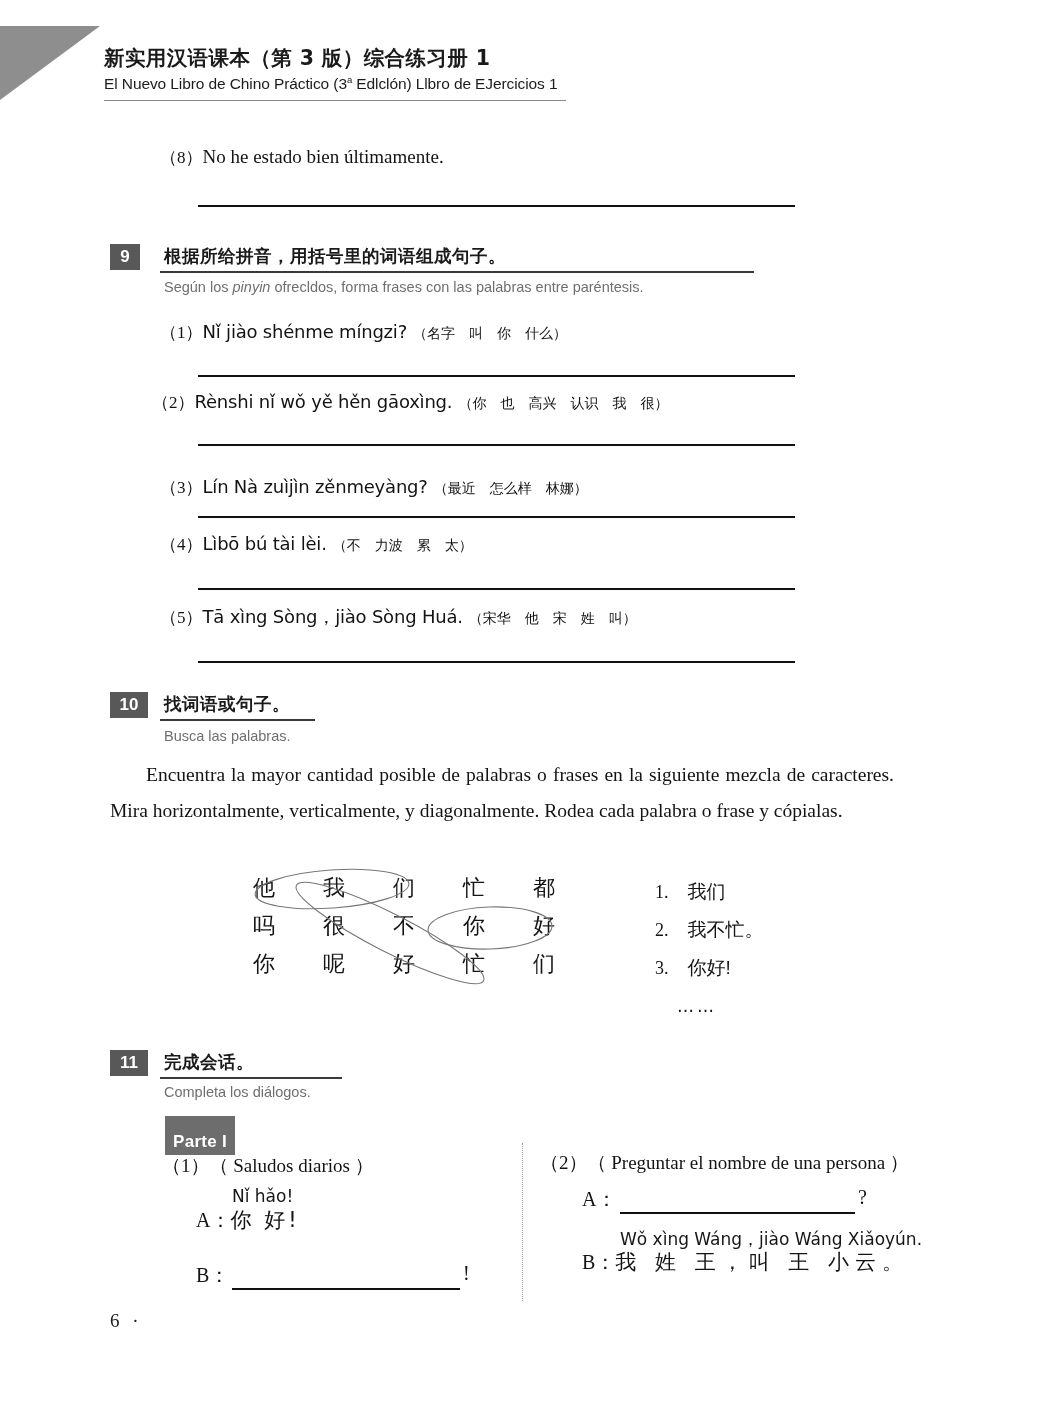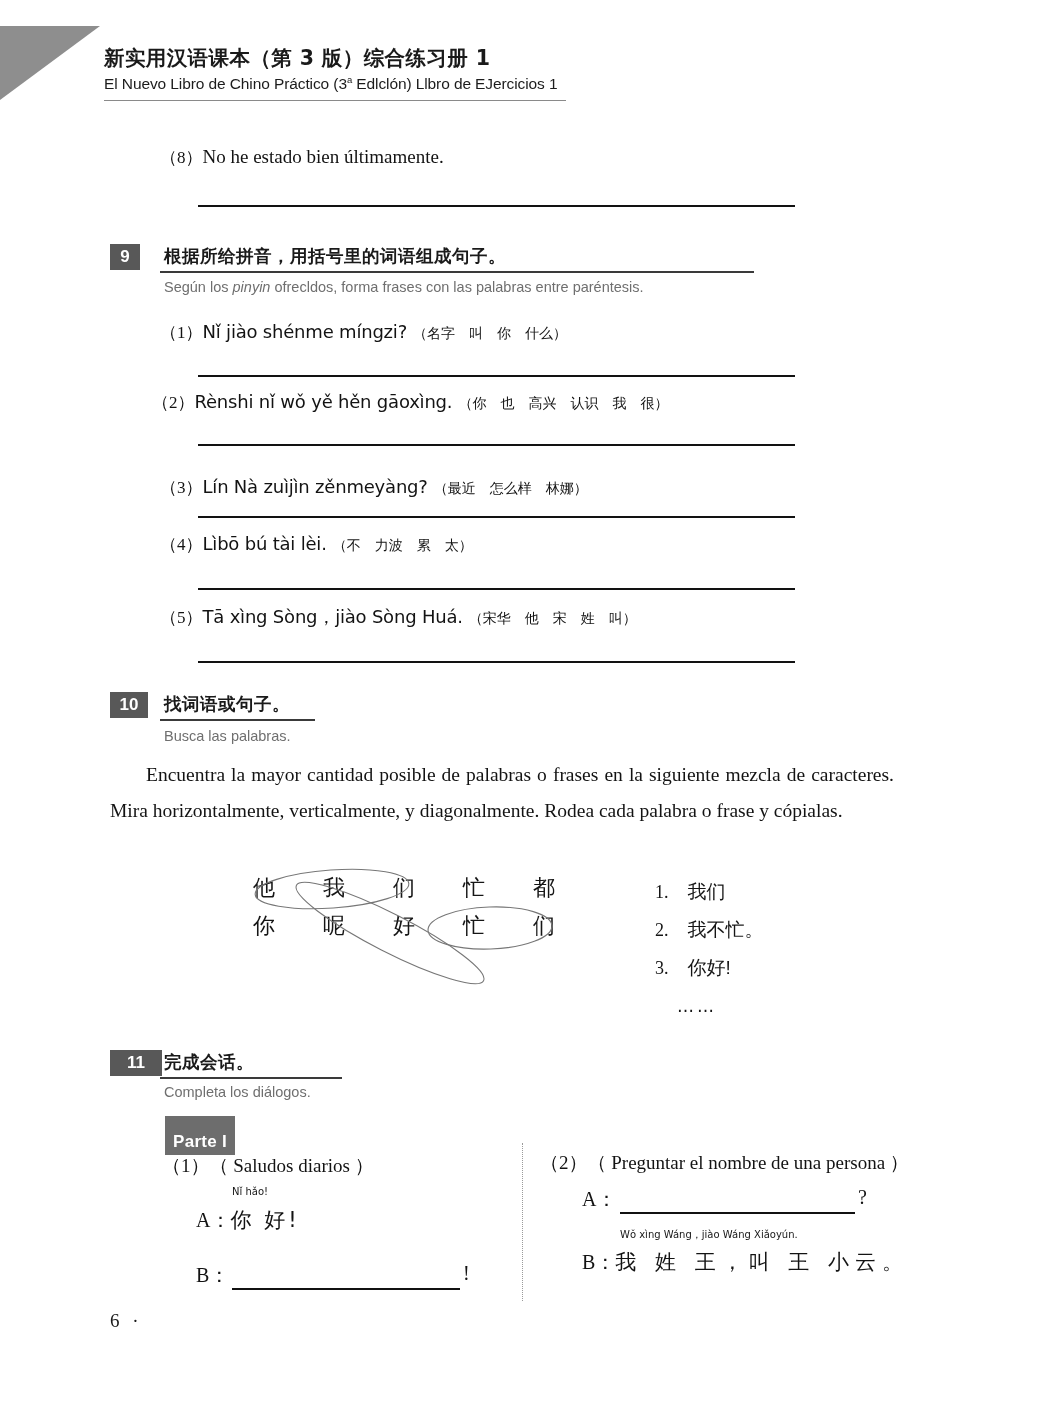--- a/index.html
+++ b/index.html
@@ -175,21 +175,21 @@
   }
   .dlg-head {
     position: absolute;
     font-size: 19px;
     white-space: nowrap;
     color: #131313;
   }
   .dlg-pinyin {
     position: absolute;
     font-family: "DejaVu Sans", "Liberation Sans", sans-serif;
-    font-size: 10px;
+    font-size: 17px;
     white-space: nowrap;
     color: #161616;
   }
   .dlg-line {
     position: absolute;
     font-size: 20px;
     white-space: nowrap;
     color: #131313;
   }
   .dlg-line .hz {
@@ -264,38 +264,41 @@
 <div class="ex-title-rule" style="left:160px; top:719px; width:155px;"></div>
 <div class="ex-sub-es" style="left:164px; top:728px;">Busca las palabras.</div>
 
 <div class="para" style="left:110px; top:757px; width:784px;"><span class="indent"></span><span>Encuentra la mayor cantidad posible de palabras o frases en la siguiente mezcla de caracteres. Mira horizontalmente, verticalmente, y diagonalmente. Rodea cada palabra o frase y cópialas.</span></div>
 
 <div class="grid" style="left:253px; top:873px;">
   <div class="grid-row">
     <span class="grid-cell">他</span><span class="grid-cell">我</span><span class="grid-cell">们</span><span class="grid-cell">忙</span><span class="grid-cell">都</span>
   </div>
   <div class="grid-row">
+    <span class="grid-cell">吗</span><span class="grid-cell">很</span><span class="grid-cell">不</span><span class="grid-cell">你</span><span class="grid-cell">好</span>
+  </div>
+  <div class="grid-row">
     <span class="grid-cell">你</span><span class="grid-cell">呢</span><span class="grid-cell">好</span><span class="grid-cell">忙</span><span class="grid-cell">们</span>
   </div>
 </div>
 
 <svg class="marks" style="left:240px; top:860px;" width="380" height="140" viewBox="0 0 380 140">
   <ellipse cx="92" cy="29" rx="77" ry="19" fill="none" stroke="#777" stroke-width="1.1" transform="rotate(-4 92 29)"></ellipse>
   <ellipse cx="250" cy="68" rx="62" ry="21" fill="none" stroke="#777" stroke-width="1.1" transform="rotate(-2 250 68)"></ellipse>
   <ellipse cx="150" cy="73" rx="105" ry="19" fill="none" stroke="#777" stroke-width="1.1" transform="rotate(27 150 73)"></ellipse>
 </svg>
 
 <div class="answers" style="left:655px; top:873px;">
   <div class="an"><span class="anum">1.</span><span class="ahz">我们</span></div>
   <div class="an"><span class="anum">2.</span><span class="ahz">我不忙。</span></div>
   <div class="an"><span class="anum">3.</span><span class="ahz">你好!</span></div>
   <div class="an ellipsis">……</div>
 </div>
 
-<div class="ex-badge" style="left:110px; top:1050px; width:52px;">11</div>
+<div class="ex-badge" style="left:110px; top:1050px; width:38px;">11</div>
 <div class="ex-title-cn" style="left:164px; top:1050px;">完成会话。</div>
 <div class="ex-title-rule" style="left:160px; top:1077px; width:182px;"></div>
 <div class="ex-sub-es" style="left:164px; top:1084px;">Completa los diálogos.</div>
 
 <div class="parte-badge" style="left:165px; top:1116px;">Parte I</div>
 
 <div class="divider" style="left:522px; top:1143px; height:158px;"></div>
 
 <div class="dlg-head" style="left:162px; top:1153px;"><span>（1）</span><span>（ Saludos diarios ）</span></div>
 <div class="dlg-pinyin" style="left:232px; top:1186px;">Nǐ  hǎo!</div>

